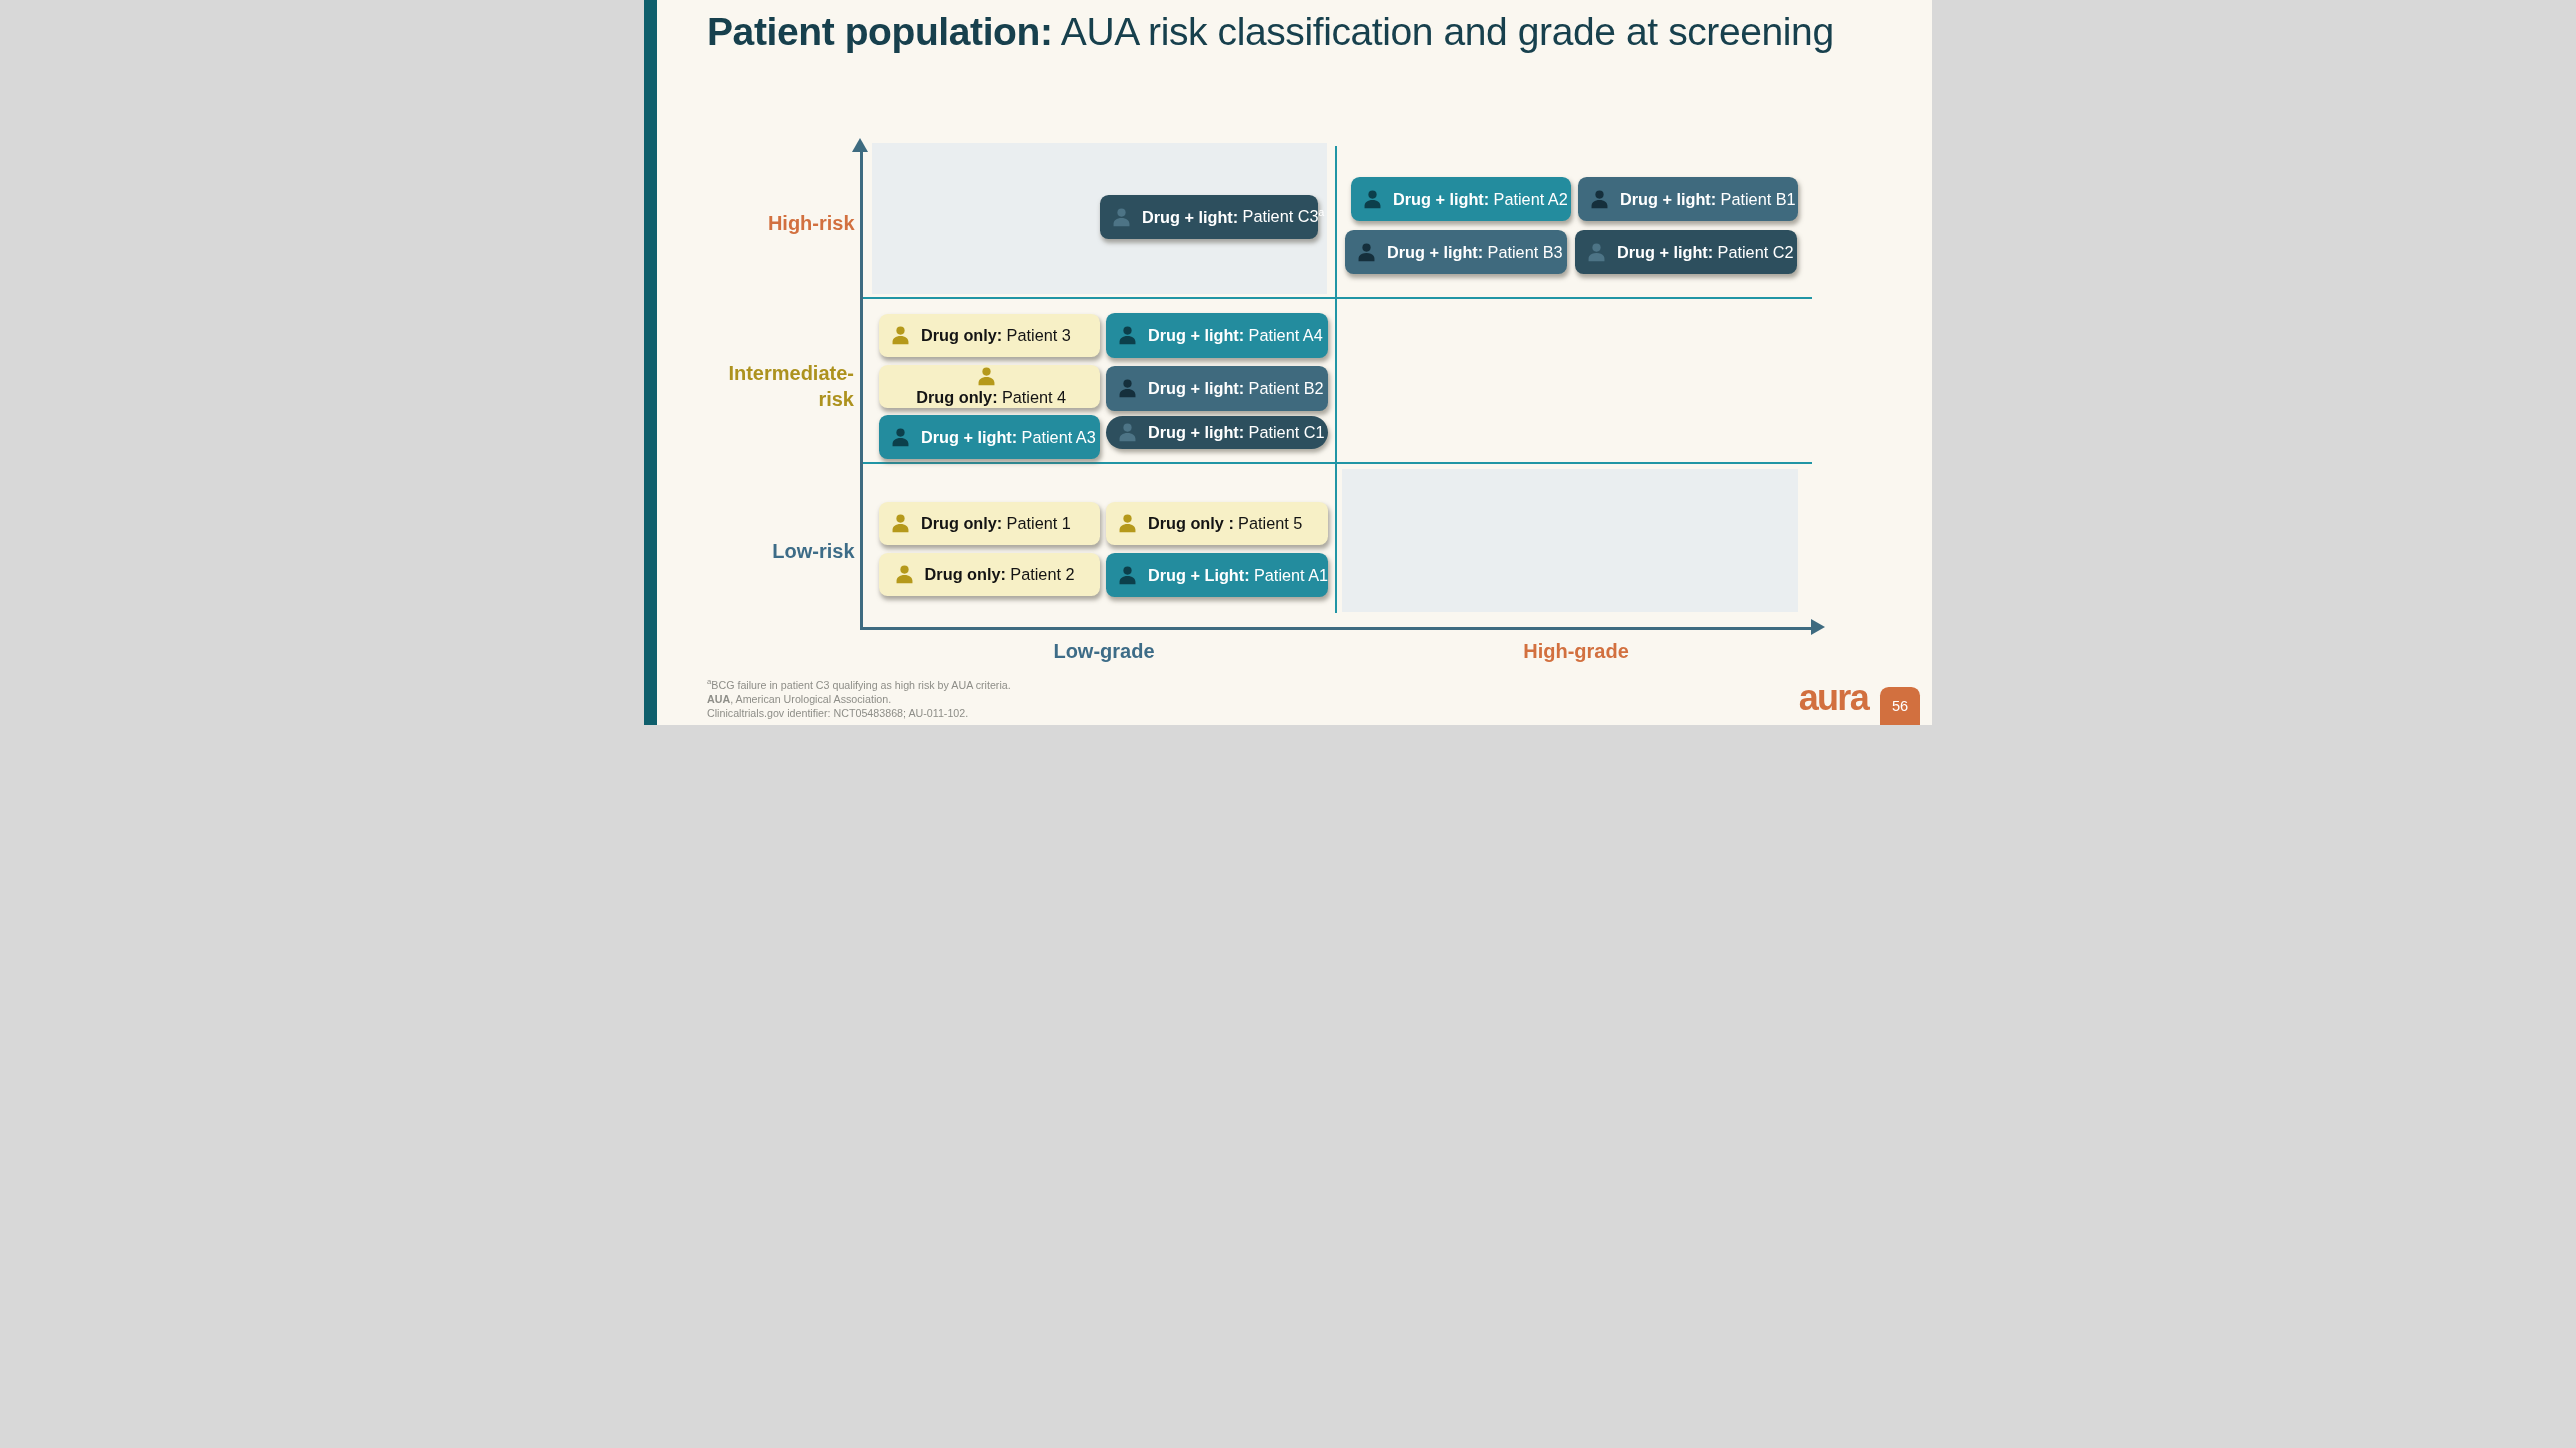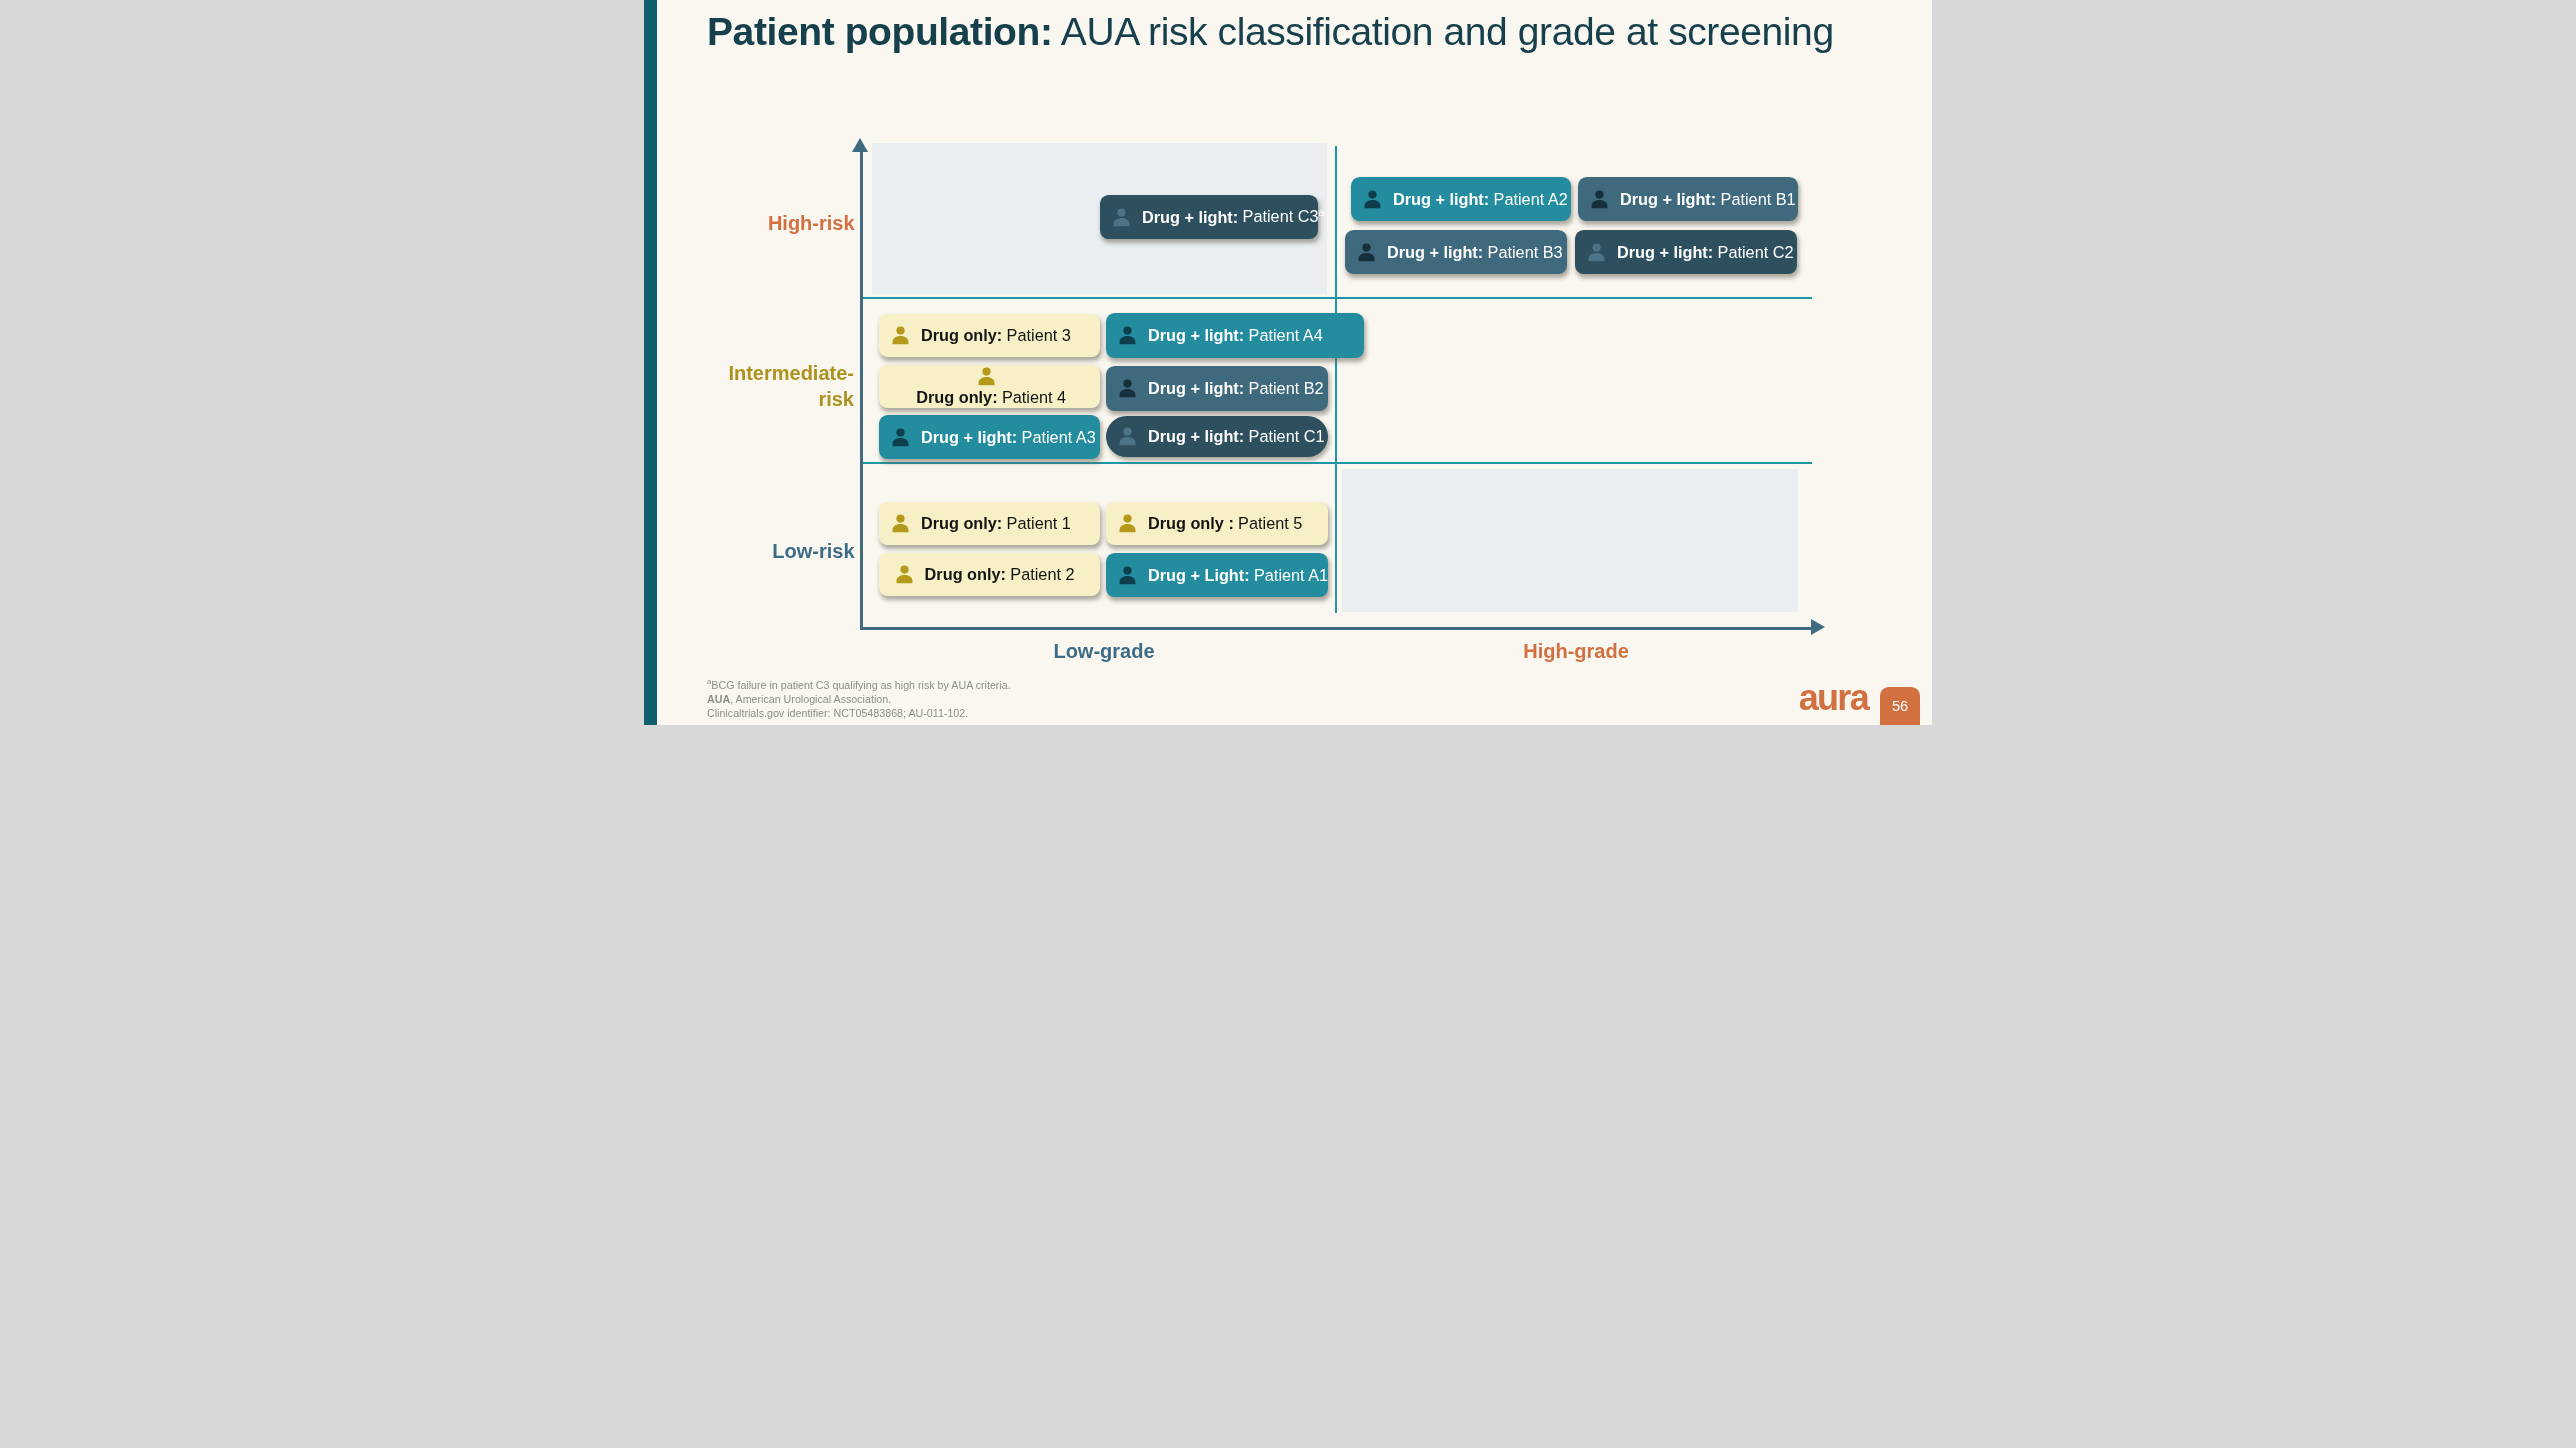--- a/index.html
+++ b/index.html
@@ -130,21 +130,21 @@
     <div class="pill-label"><span class="b">Drug + light:</span><span>Patient C2</span></div>
   </div>
 
   <div class="pill v-yellow" style="left:235px;top:314px;width:221px;height:43px;">
     <svg class="person" viewBox="0 0 24 24" fill="currentColor">
         <circle cx="12" cy="6.8" r="4.3"></circle>
         <path d="M12 12.4c-5 0-8.3 2.5-8.3 6.2V21h16.6v-2.4c0-3.7-3.3-6.2-8.3-6.2z"></path>
       </svg>
     <div class="pill-label"><span class="b">Drug only:</span><span>Patient 3</span></div>
   </div>
-  <div class="pill v-teal" style="left:462px;top:313px;width:258px;height:45px;">
+  <div class="pill v-teal" style="left:462px;top:313px;width:222px;height:45px;">
     <svg class="person" viewBox="0 0 24 24" fill="currentColor">
         <circle cx="12" cy="6.8" r="4.3"></circle>
         <path d="M12 12.4c-5 0-8.3 2.5-8.3 6.2V21h16.6v-2.4c0-3.7-3.3-6.2-8.3-6.2z"></path>
       </svg>
     <div class="pill-label"><span class="b">Drug + light:</span><span>Patient A4</span></div>
   </div>
   <div class="pill v-yellow" style="left:235px;top:365px;width:221px;height:43px;flex-direction:column;">
     <svg class="person" viewBox="0 0 24 24" fill="currentColor">
         <circle cx="12" cy="6.8" r="4.3"></circle>
         <path d="M12 12.4c-5 0-8.3 2.5-8.3 6.2V21h16.6v-2.4c0-3.7-3.3-6.2-8.3-6.2z"></path>
@@ -158,21 +158,21 @@
       </svg>
     <div class="pill-label"><span class="b">Drug + light:</span><span>Patient B2</span></div>
   </div>
   <div class="pill v-teal" style="left:235px;top:415px;width:221px;height:44px;">
     <svg class="person" viewBox="0 0 24 24" fill="currentColor">
         <circle cx="12" cy="6.8" r="4.3"></circle>
         <path d="M12 12.4c-5 0-8.3 2.5-8.3 6.2V21h16.6v-2.4c0-3.7-3.3-6.2-8.3-6.2z"></path>
       </svg>
     <div class="pill-label"><span class="b">Drug + light:</span><span>Patient A3</span></div>
   </div>
-  <div class="pill v-darkslate" style="left:462px;top:416px;width:222px;height:41px;border-radius:22px;">
+  <div class="pill v-darkslate" style="left:462px;top:416px;width:222px;height:33px;border-radius:22px;">
     <svg class="person" viewBox="0 0 24 24" fill="currentColor">
         <circle cx="12" cy="6.8" r="4.3"></circle>
         <path d="M12 12.4c-5 0-8.3 2.5-8.3 6.2V21h16.6v-2.4c0-3.7-3.3-6.2-8.3-6.2z"></path>
       </svg>
     <div class="pill-label"><span class="b">Drug + light:</span><span>Patient C1</span></div>
   </div>
 
   <div class="pill v-yellow" style="left:235px;top:502px;width:221px;height:43px;">
     <svg class="person" viewBox="0 0 24 24" fill="currentColor">
         <circle cx="12" cy="6.8" r="4.3"></circle>

